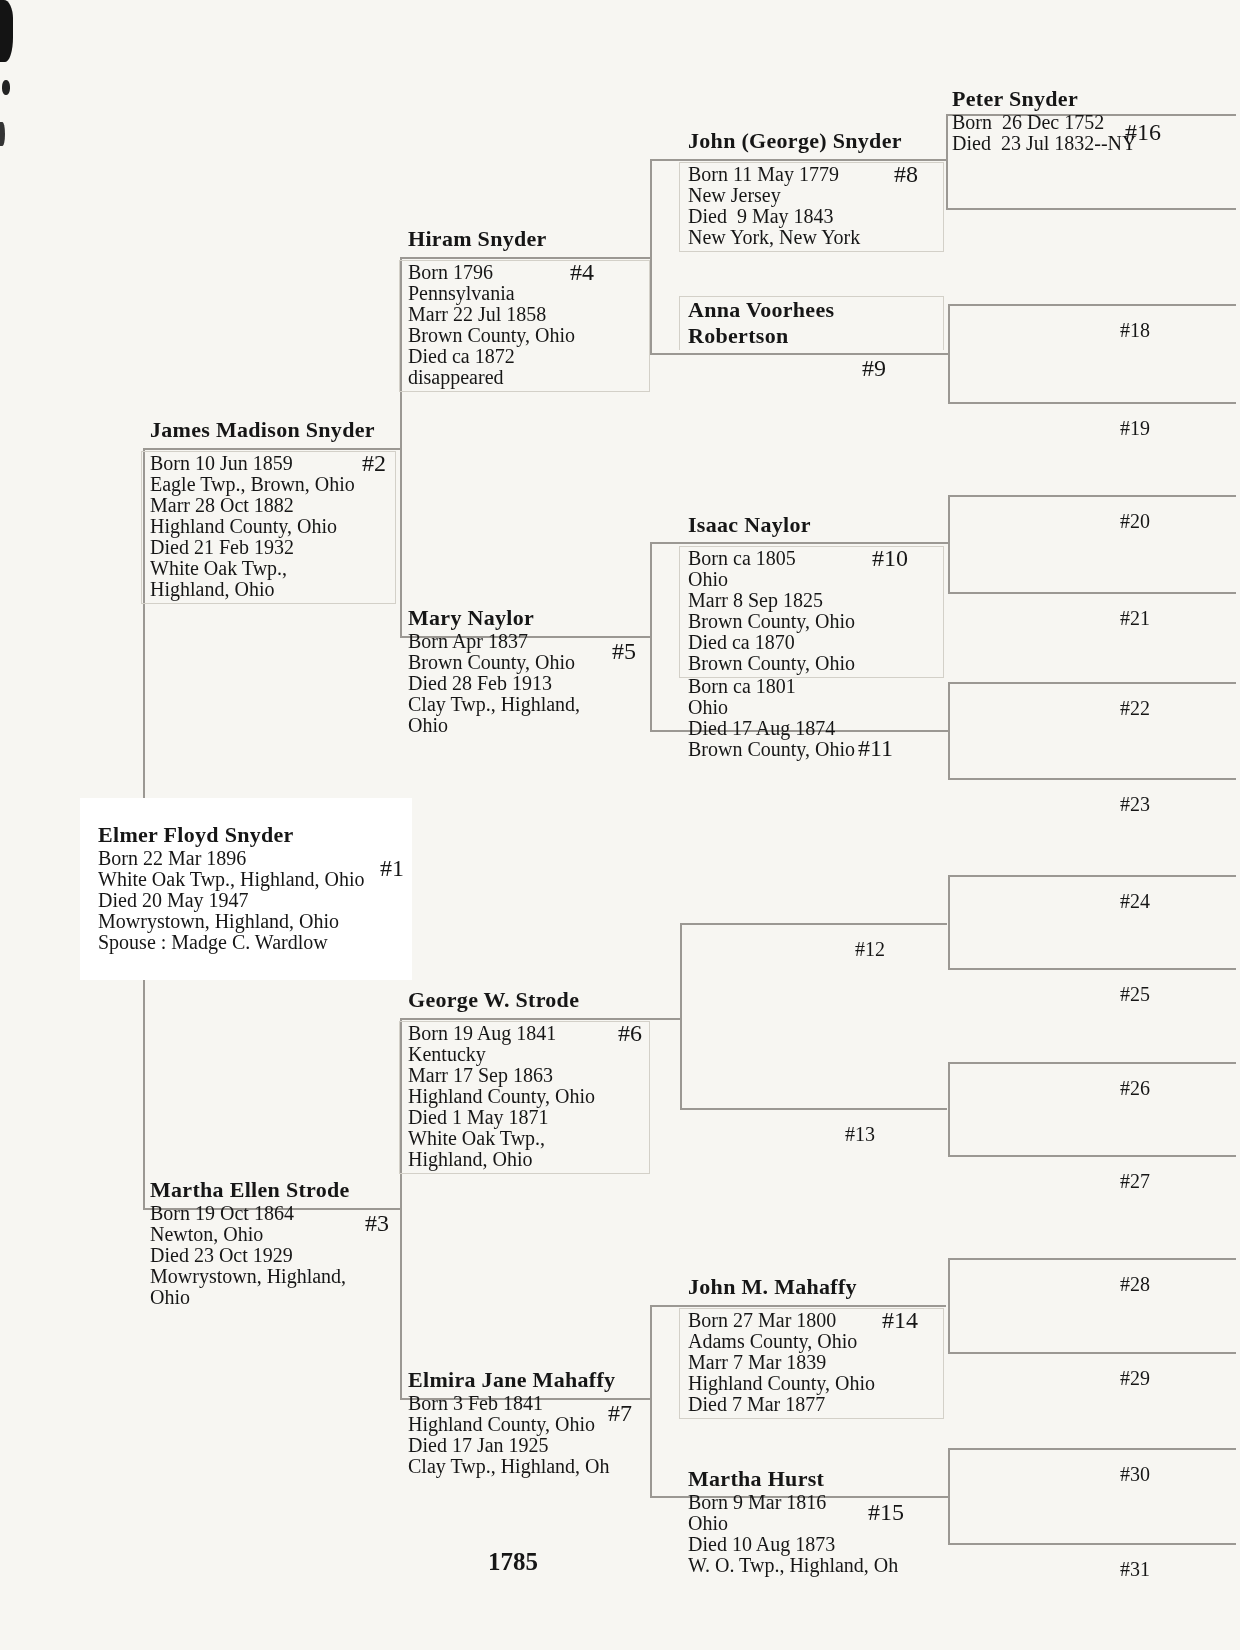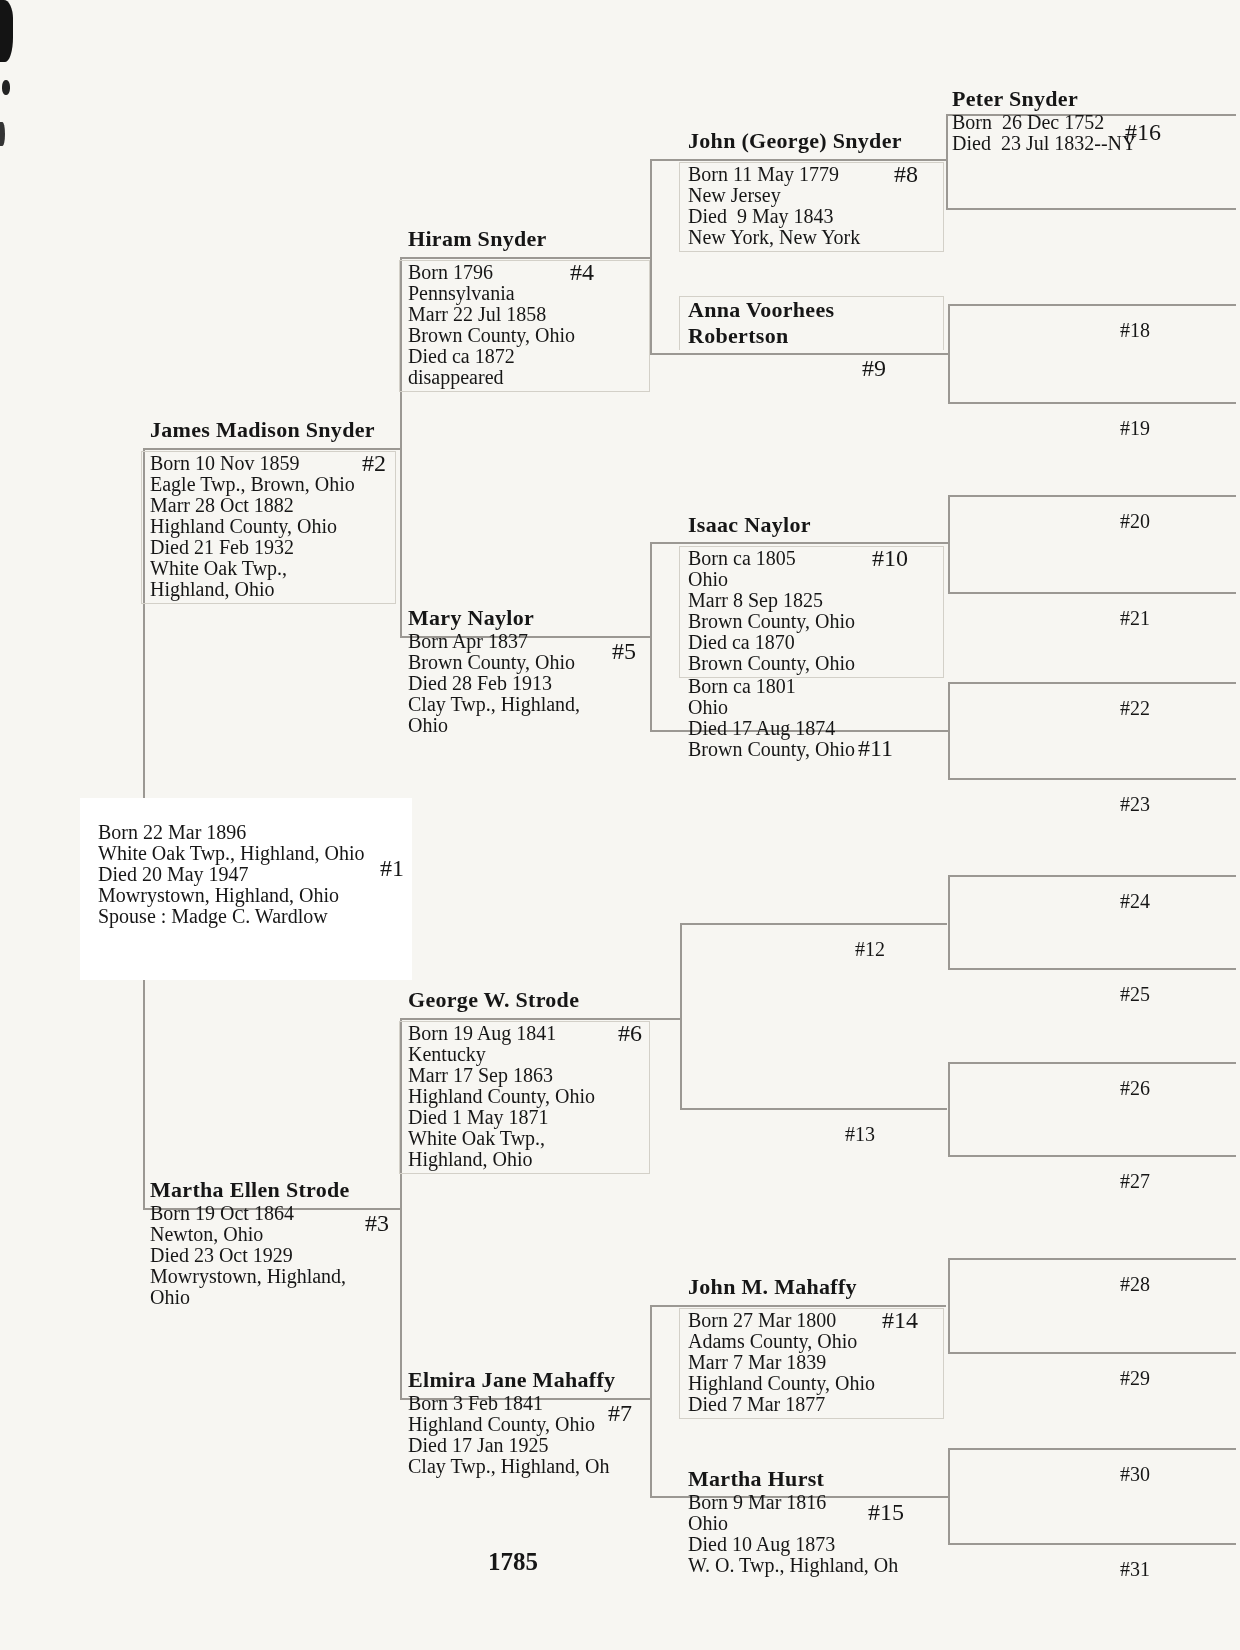--- a/index.html
+++ b/index.html
@@ -91,32 +91,33 @@
   <div class="vl" style="left:948px;top:495px;height:99px"></div>
   <div class="vl" style="left:948px;top:682px;height:98px"></div>
   <div class="vl" style="left:948px;top:875px;height:95px"></div>
   <div class="vl" style="left:948px;top:1062px;height:95px"></div>
   <div class="vl" style="left:948px;top:1258px;height:96px"></div>
   <div class="vl" style="left:948px;top:1448px;height:97px"></div>
 
   <div class="whitebox" style="left:80px;top:798px;width:332px;height:182px"></div>
 
   <div class="person" style="left:98px;top:822px;width:315px">
+    <div class="pname">Elmer Floyd Snyder</div>
     <span class="pref" style="left:282px;top:36px">#1</span>
     <div class="pdetails">Born 22 Mar 1896
 White Oak Twp., Highland, Ohio
 Died 20 May 1947
 Mowrystown, Highland, Ohio
 Spouse : Madge C. Wardlow</div>
   </div>
 
   <div class="person" style="left:150px;top:417px;width:246px">
     <div class="pname">James Madison Snyder</div>
     <span class="pref" style="left:212px;top:36px">#2</span>
-    <div class="pdetails boxed">Born 10 Nov 1859
+    <div class="pdetails boxed">Born 10 Jun 1859
 Eagle Twp., Brown, Ohio
 Marr 28 Oct 1882
 Highland County, Ohio
 Died 21 Feb 1932
 White Oak Twp.,
 Highland, Ohio</div>
   </div>
 
   <div class="person" style="left:150px;top:1177px;width:246px">
     <div class="pname">Martha Ellen Strode</div>

